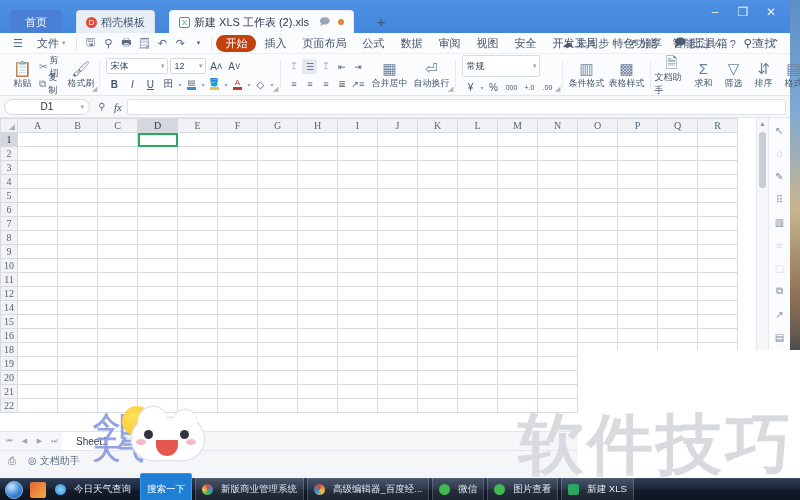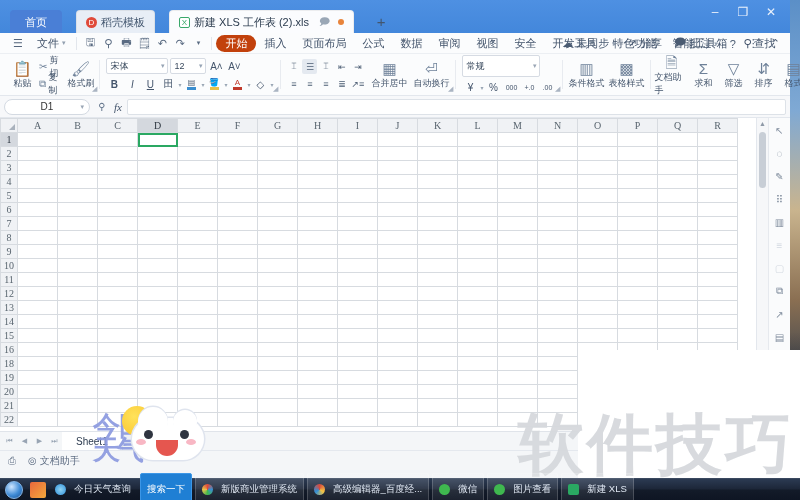--- a/index.html
+++ b/index.html
@@ -753,41 +753,20 @@
               <td class=""></td>
               <td class=""></td>
               <td class=""></td>
               <td class=""></td>
               <td class=""></td>
               <td class=""></td>
               <td class=""></td>
               <td class=""></td>
             </tr>
             <tr>
-              <th class="rowh">13</th>
-              <td class=""></td>
-              <td class=""></td>
-              <td class=""></td>
-              <td class=""></td>
-              <td class=""></td>
-              <td class=""></td>
-              <td class=""></td>
-              <td class=""></td>
-              <td class=""></td>
-              <td class=""></td>
-              <td class=""></td>
-              <td class=""></td>
-              <td class=""></td>
-              <td class=""></td>
-              <td class=""></td>
-              <td class=""></td>
-              <td class=""></td>
-              <td class=""></td>
-            </tr>
-            <tr>
               <th class="rowh">14</th>
               <td class=""></td>
               <td class=""></td>
               <td class=""></td>
               <td class=""></td>
               <td class=""></td>
               <td class=""></td>
               <td class=""></td>
               <td class=""></td>
               <td class=""></td>

